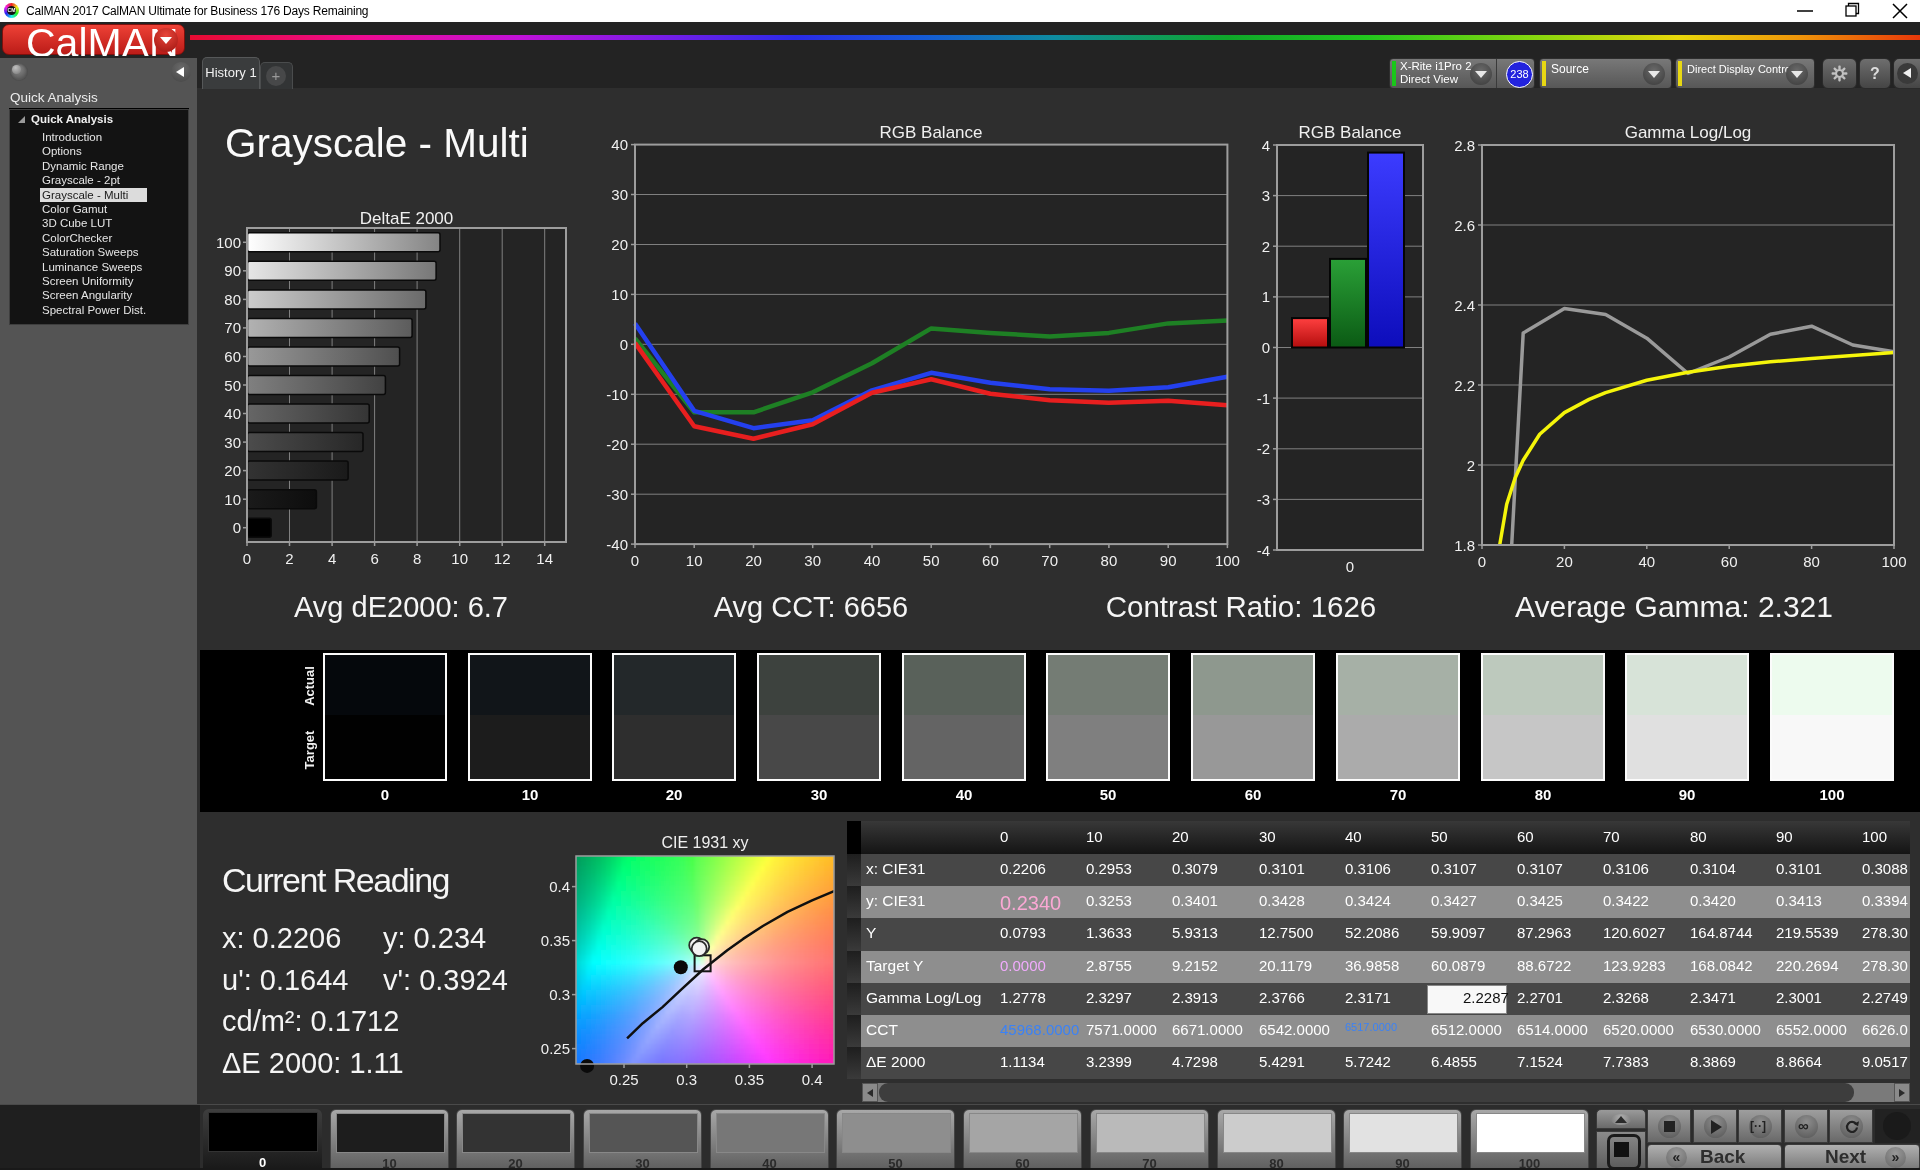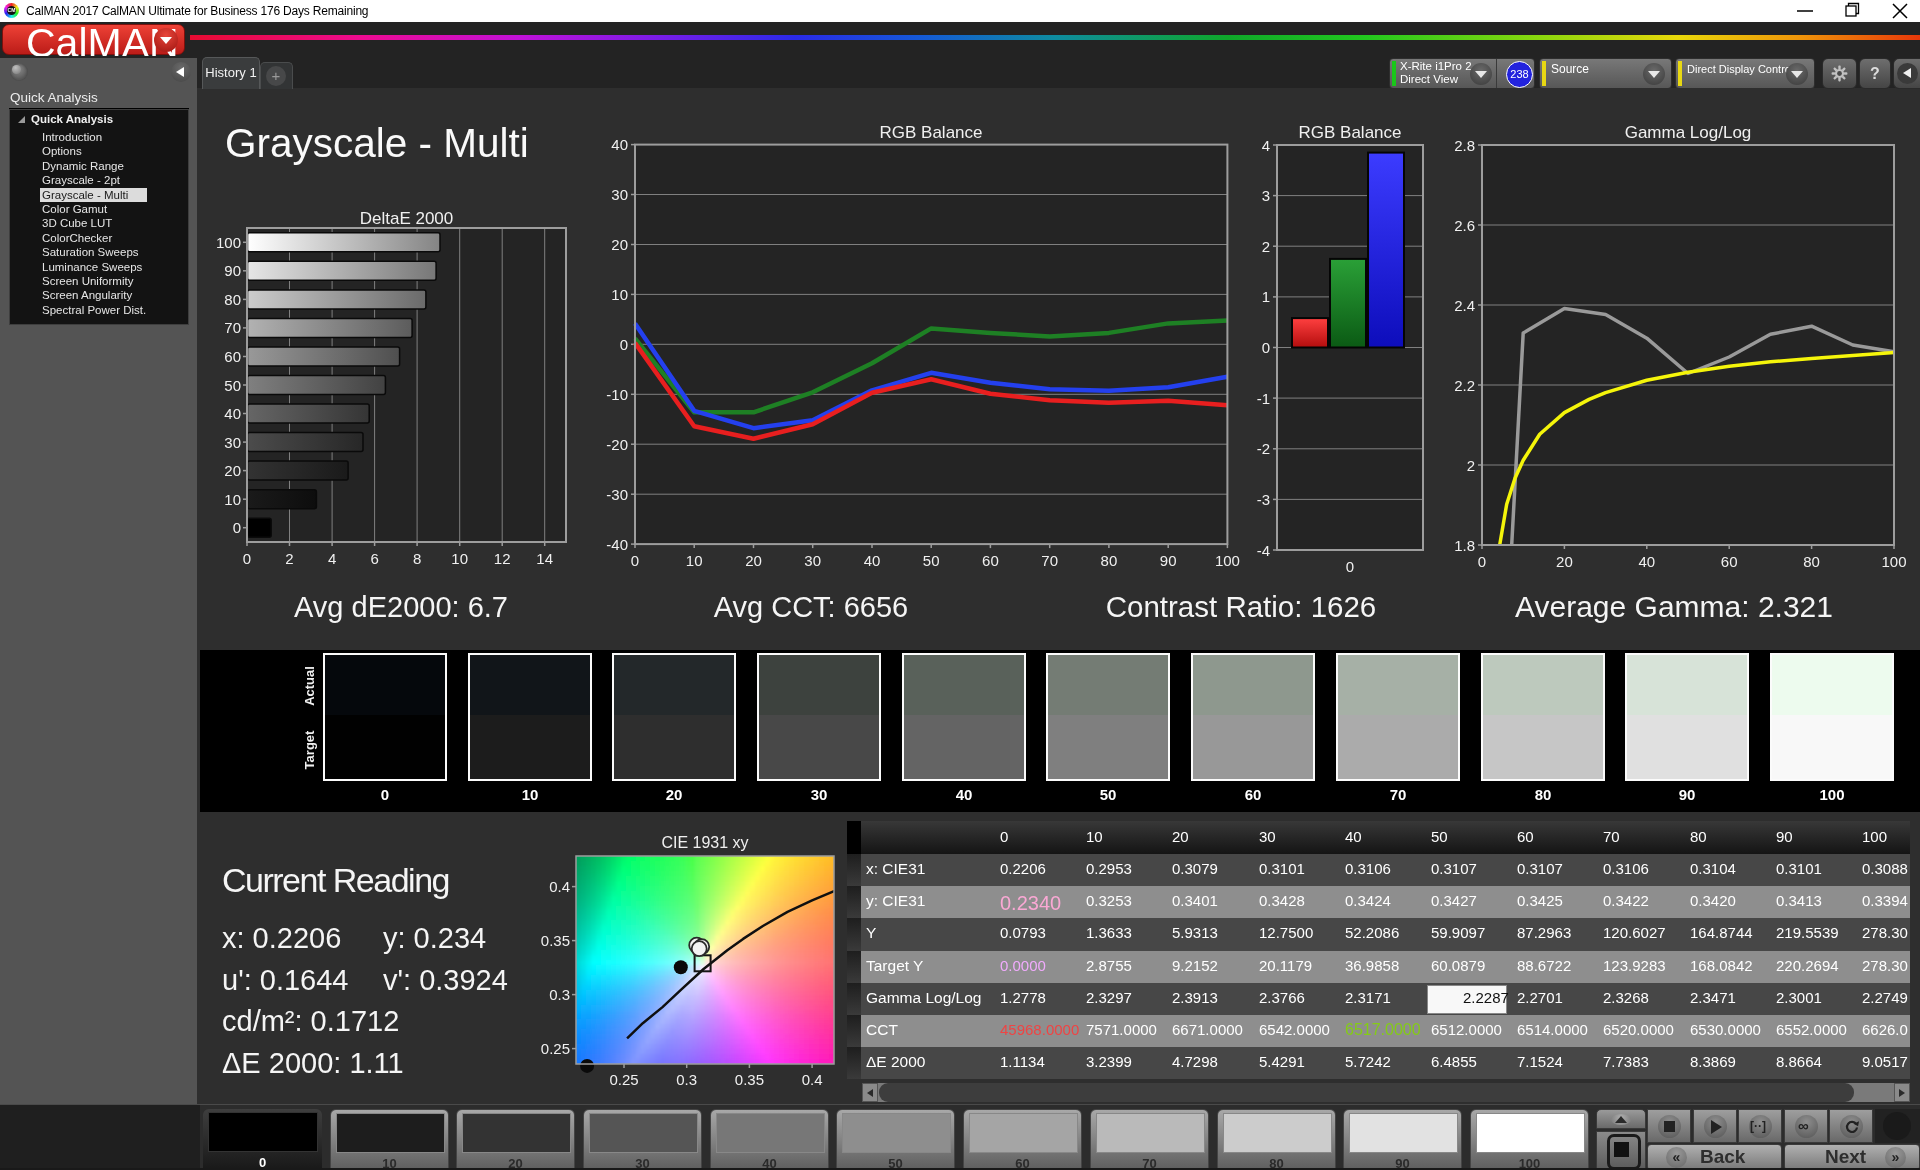--- a/index.html
+++ b/index.html
@@ -3106,25 +3106,25 @@
     <div style="position:absolute;left:580px;top:163.8px;width:78px;height:27px;background:#f8f8f8;border:1px solid #888"></div>
     <div style="position:absolute;left:616px;top:167.8px;font-size:15px;color:#111">2.2287</div>
     <div style="position:absolute;left:670px;top:167.8px;font-size:15px;color:#fff">2.2701</div>
     <div style="position:absolute;left:756px;top:167.8px;font-size:15px;color:#fff">2.3268</div>
     <div style="position:absolute;left:843px;top:167.8px;font-size:15px;color:#fff">2.3471</div>
     <div style="position:absolute;left:929px;top:167.8px;font-size:15px;color:#fff">2.3001</div>
     <div style="position:absolute;left:1015px;top:167.8px;font-size:15px;color:#fff">2.2749</div>
     <div style="position:absolute;left:0;top:194.0px;width:14px;height:32.2px;background:linear-gradient(#1e1e1e,#3a3a3a)"></div>
     <div style="position:absolute;left:14px;top:194.0px;width:1049px;height:32.2px;background:#8e8e8e"></div>
     <div style="position:absolute;left:19px;top:200.0px;font-size:15.5px;color:#fff">CCT</div>
-    <div style="position:absolute;left:153px;top:200.0px;font-size:15px;color:#ef4444">45968.0000</div>
+    <div style="position:absolute;left:153px;top:200.0px;font-size:15px;color:#3b82f6">45968.0000</div>
     <div style="position:absolute;left:239px;top:200.0px;font-size:15px;color:#fff">7571.0000</div>
     <div style="position:absolute;left:325px;top:200.0px;font-size:15px;color:#fff">6671.0000</div>
     <div style="position:absolute;left:412px;top:200.0px;font-size:15px;color:#fff">6542.0000</div>
-    <div style="position:absolute;left:498px;top:200.0px;font-size:16px;color:#84cc16">6517.0000</div>
+    <div style="position:absolute;left:498px;top:200.0px;font-size:11px;color:#3b82f6">6517.0000</div>
     <div style="position:absolute;left:584px;top:200.0px;font-size:15px;color:#fff">6512.0000</div>
     <div style="position:absolute;left:670px;top:200.0px;font-size:15px;color:#fff">6514.0000</div>
     <div style="position:absolute;left:756px;top:200.0px;font-size:15px;color:#fff">6520.0000</div>
     <div style="position:absolute;left:843px;top:200.0px;font-size:15px;color:#fff">6530.0000</div>
     <div style="position:absolute;left:929px;top:200.0px;font-size:15px;color:#fff">6552.0000</div>
     <div style="position:absolute;left:1015px;top:200.0px;font-size:15px;color:#fff">6626.0</div>
     <div style="position:absolute;left:0;top:226.2px;width:14px;height:32.2px;background:linear-gradient(#1e1e1e,#3a3a3a)"></div>
     <div style="position:absolute;left:14px;top:226.2px;width:1049px;height:32.2px;background:#474747"></div>
     <div style="position:absolute;left:19px;top:232.2px;font-size:15.5px;color:#fff">ΔE 2000</div>
     <div style="position:absolute;left:153px;top:232.2px;font-size:15px;color:#fff">1.1134</div>

